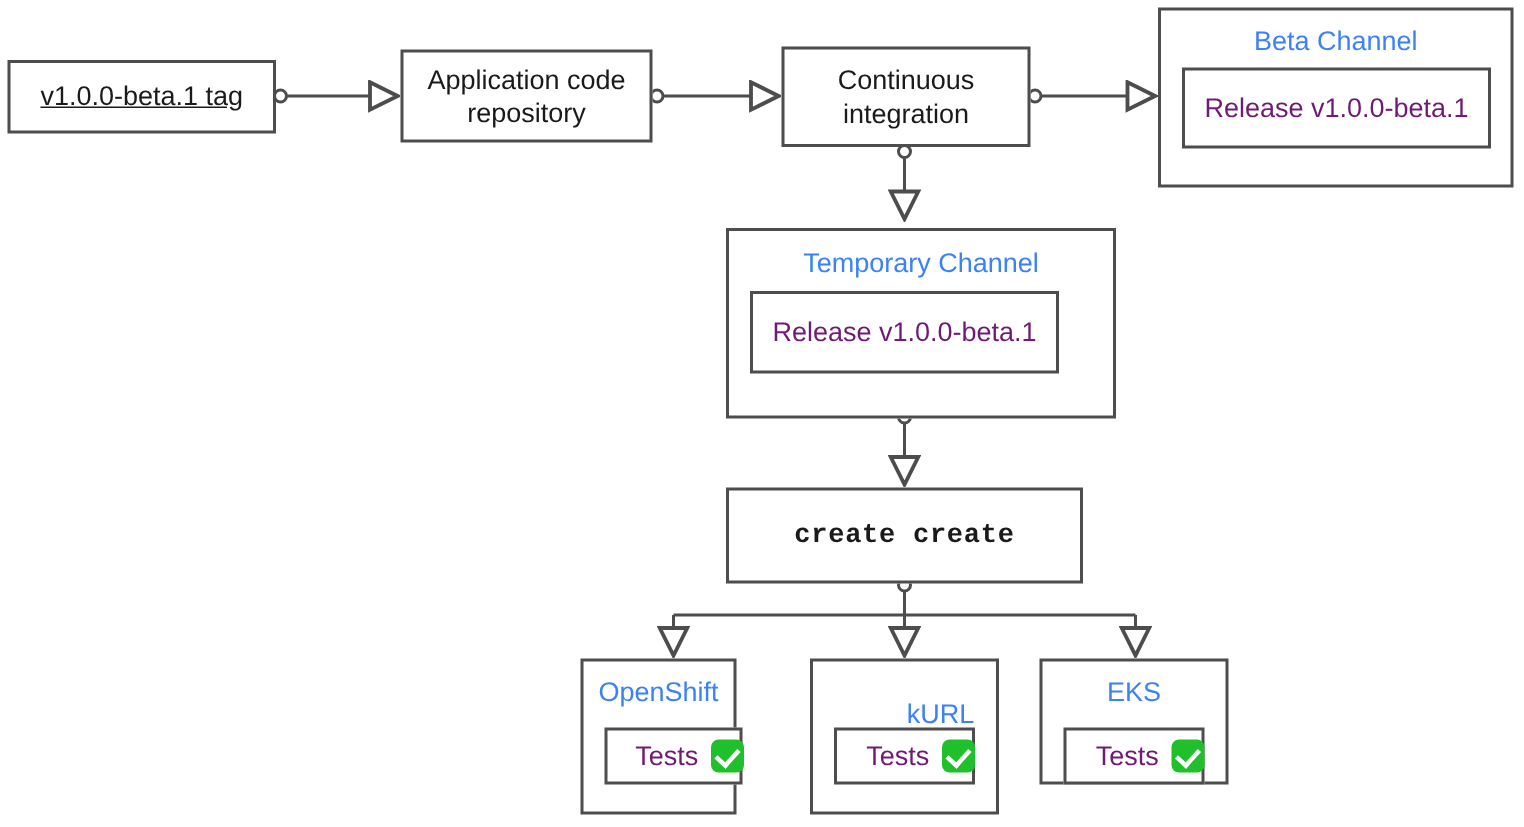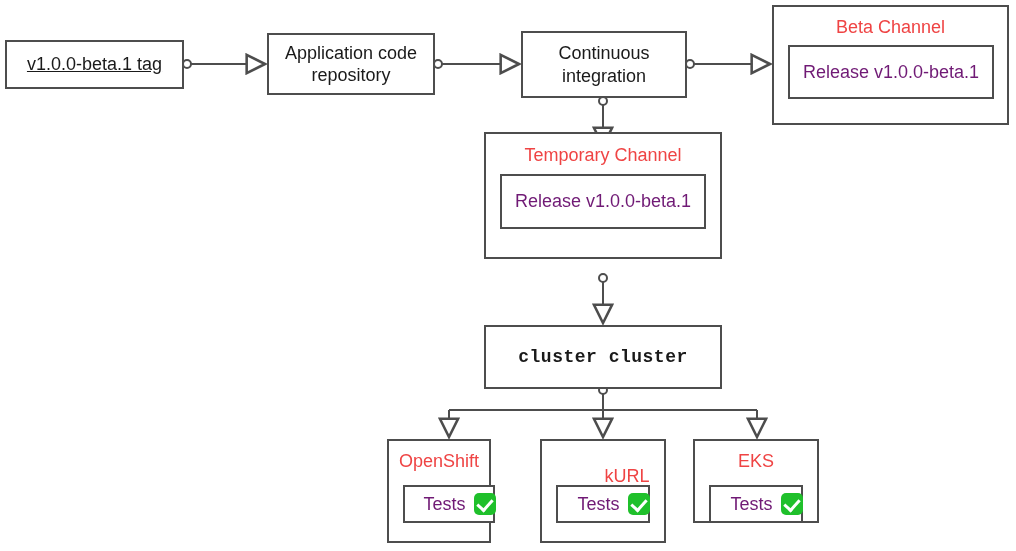--- a/index.html
+++ b/index.html
@@ -51,21 +51,21 @@
     background: #ffffff;
     border: 2px solid #4d4d4d;
     z-index: 2;
   }
   .container-title {
     position: absolute;
     left: 0;
     right: 0;
     text-align: center;
     font-size: 18px;
-    color: #ef4444;
+    color: #3b82f6;
     line-height: 1;
   }
   .inner-box {
     position: absolute;
     box-sizing: border-box;
     background: #ffffff;
     border: 2px solid #4d4d4d;
     display: flex;
     align-items: center;
     justify-content: center;
@@ -149,29 +149,29 @@
     <span class="lbl">Application code repository</span>
   </div>
 
   <div class="container-node" style="left:772px; top:5px; width:237px; height:120px;">
     <div class="container-title" style="top:11px;">Beta Channel</div>
     <div class="inner-box" style="left:14px; top:38px; width:206px; height:54px;">
       <span>Release v1.0.0-beta.1</span>
     </div>
   </div>
 
-  <div class="container-node" style="left:484px; top:132px; width:238px; height:127px;">
+  <div class="container-node" style="left:484px; top:152px; width:260px; height:127px;">
     <div class="container-title" style="top:12px;">Temporary Channel</div>
     <div class="inner-box" style="left:14px; top:40px; width:206px; height:55px;">
       <span>Release v1.0.0-beta.1</span>
     </div>
   </div>
 
   <div class="node mono" style="left:484px; top:325px; width:238px; height:64px;">
-    <span class="lbl">cluster cluster</span>
+    <span class="lbl">create create</span>
   </div>
 
   <div class="container-node" style="left:387px; top:439px; width:104px; height:104px;">
     <div class="container-title" style="top:11px;">OpenShift</div>
     <div class="inner-box tests-inner" style="left:14px; top:44px; width:92px; height:38px;">
       <span>Tests</span>
       <span class="check-badge"></span>
     </div>
   </div>
 

